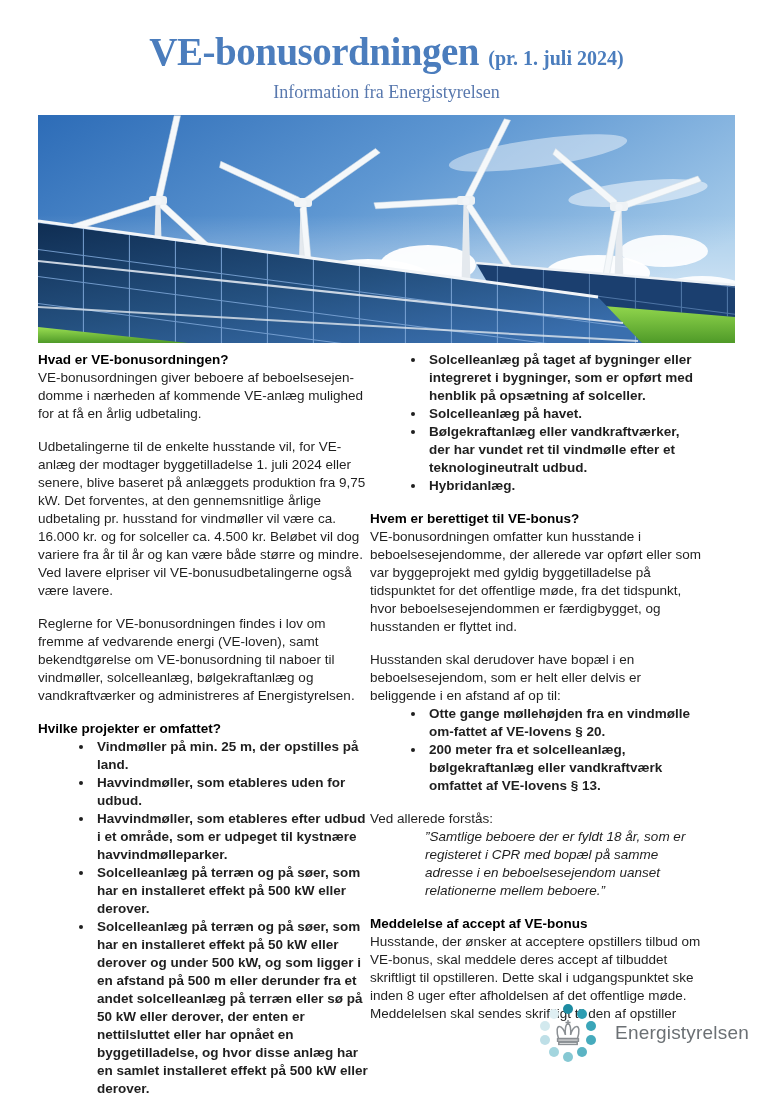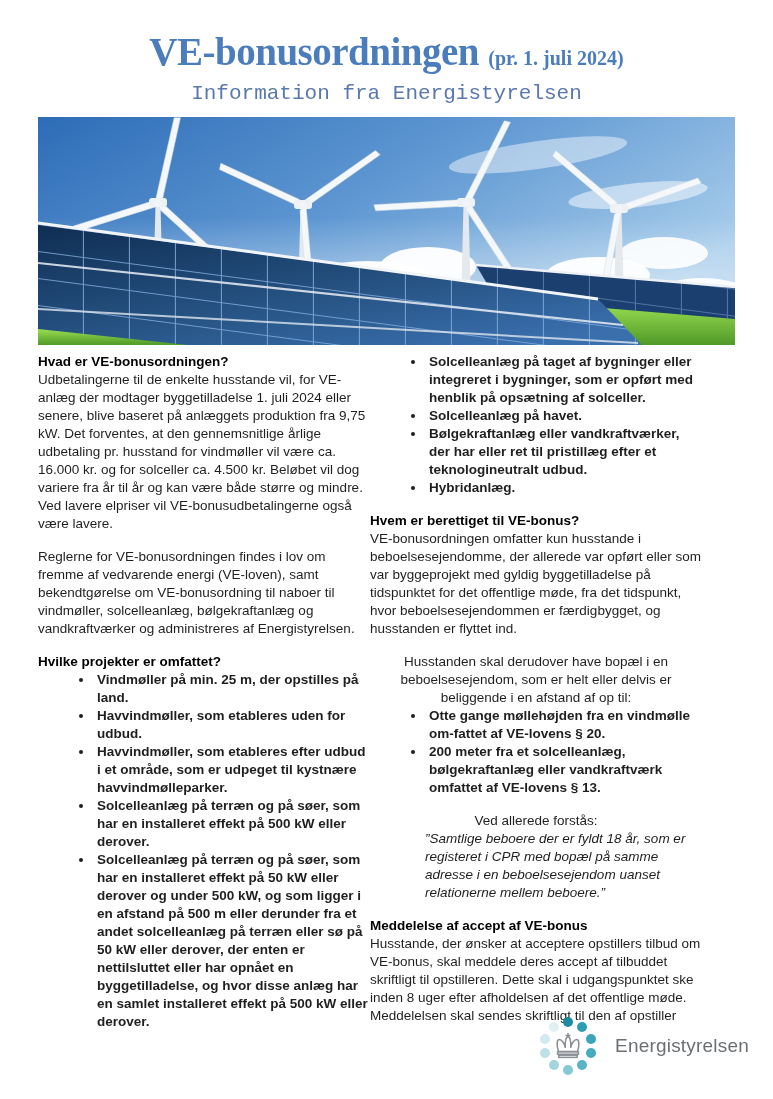--- a/index.html
+++ b/index.html
@@ -8,40 +8,40 @@
     font-family:"Liberation Sans",sans-serif;color:#1f1f1f;
   }
   .page{width:773px;height:1084px;position:relative;}
   header{padding-top:32px;text-align:center;}
   h1{
     margin:0;font-family:"Liberation Serif",serif;font-weight:700;
     color:#4b7dbd;font-size:39px;line-height:1.05;letter-spacing:-.5px;
   }
   h1 .suffix{font-size:20px;font-weight:700;letter-spacing:0;}
   .subtitle{
-    margin-top:9px;font-family:Liberation Mono, monospace;
-    color:#5878ae;font-size:21px;
+    margin-top:9px;font-family:Liberation Serif, serif;
+    color:#5878ae;font-size:18px;
   }
   .hero{
     width:697px;height:228px;margin:12px 38px 8px 38px;
     overflow:hidden;position:relative;background:#4e8ccb;
   }
   .hero svg{display:block;}
   .cols{
     display:flex;padding:0 38px;margin-top:0;
   }
   .col{width:332px;font-size:13.5px;line-height:18px;}
   .bh{font-weight:700;margin:15px 0 0 0;color:#000;}
   .bh:first-child{margin-top:0;}
   .bp{margin:0 0 15px 0;}
-  .bp.tight{margin-bottom:0;text-align:center;}
+  .bp.tight{margin-bottom:0;}
   .bl{margin:0 0 15px 0;padding-left:56px;}
   .bl li{padding-left:3px;font-weight:bold;}
   .bq{font-style:italic;margin:0 0 15px 55px;}
-  footer{position:absolute;right:24px;bottom:7px;}
+  footer{position:absolute;right:24px;bottom:20px;}
   .logo{display:flex;align-items:center;gap:16px;}
   .dots{position:relative;width:62px;height:62px;}
   .dots .dot{position:absolute;width:10px;height:10px;border-radius:50%;}
   .crown{position:absolute;left:16px;top:17px;}
   .logo-text{color:#6b7074;font-size:19px;letter-spacing:.2px;}
 </style>
 </head>
 <body>
 
 <div class="page">
@@ -152,36 +152,37 @@
         <path d="M0,192 L600,226" stroke="#dfe6ee" stroke-width="2" fill="none" opacity="0.8"></path>
       </g>
 
       <polygon points="0,212 150,228 0,228" fill="url(#grass)"></polygon>
     </svg>
   </div>
 
   <main class="cols">
     <section class="col" id="col-left">
         <div class="bh">Hvad er VE-bonusordningen?</div>
+        <p class="bp">VE-bonusordningen giver beboere af beboelsesejen-domme i nærheden af kommende VE-anlæg mulighed for at få en årlig udbetaling.</p>
         <p class="bp">Udbetalingerne til de enkelte husstande vil, for VE-anlæg der modtager byggetilladelse 1. juli 2024 eller senere, blive baseret på anlæggets produktion fra 9,75 kW. Det forventes, at den gennemsnitlige årlige udbetaling pr. husstand for vindmøller vil være ca. 16.000 kr. og for solceller ca. 4.500 kr. Beløbet vil dog variere fra år til år og kan være både større og mindre.  Ved lavere elpriser vil VE-bonusudbetalingerne også være lavere.</p>
         <p class="bp">Reglerne for VE-bonusordningen findes i lov om fremme af vedvarende energi (VE-loven), samt bekendtgørelse om VE-bonusordning til naboer til vindmøller, solcelleanlæg, bølgekraftanlæg og vandkraftværker og administreres af Energistyrelsen.</p>
         <div class="bh">Hvilke projekter er omfattet?</div>
         <ul class="bl">
           <li>Vindmøller på min. 25 m, der opstilles på land.</li>
           <li>Havvindmøller, som etableres uden for udbud.</li>
           <li>Havvindmøller, som etableres efter udbud i et område, som er udpeget til kystnære havvindmølleparker.</li>
           <li>Solcelleanlæg på terræn og på søer, som har en installeret effekt på 500 kW eller derover.</li>
           <li>Solcelleanlæg på terræn og på søer, som har en installeret effekt på 50 kW eller derover og under 500 kW, og som ligger i en afstand på 500 m eller derunder fra et andet solcelleanlæg på terræn eller sø på 50 kW eller derover, der enten er nettilsluttet eller har opnået en byggetilladelse, og hvor disse anlæg har en samlet installeret effekt på 500 kW eller derover.</li>
         </ul>
       </section>
     <section class="col" id="col-right">
         <ul class="bl">
           <li>Solcelleanlæg på taget af bygninger eller integreret i bygninger, som er opført med henblik på opsætning af solceller.</li>
           <li>Solcelleanlæg på havet.</li>
-          <li>Bølgekraftanlæg eller vandkraftværker, der har eller ret til pristillæg efter et teknologineutralt udbud.</li>
+          <li>Bølgekraftanlæg eller vandkraftværker, der har vundet ret til vindmølle efter et teknologineutralt udbud.</li>
           <li>Hybridanlæg.</li>
         </ul>
         <div class="bh">Hvem er berettiget til VE-bonus?</div>
         <p class="bp">VE-bonusordningen omfatter kun husstande i beboelsesejendomme, der allerede var opført eller som var byggeprojekt med gyldig byggetilladelse på tidspunktet for det offentlige møde, fra det tidspunkt, hvor beboelsesejendommen er færdigbygget, og husstanden er flyttet ind.</p>
         <p class="bp tight">Husstanden skal derudover have bopæl i en beboelsesejendom, som er helt eller delvis er beliggende i en afstand af op til:</p>
         <ul class="bl">
           <li>Otte gange møllehøjden fra en vindmølle om-fattet af VE-lovens § 20.</li>
           <li>200 meter fra et solcelleanlæg, bølgekraftanlæg eller vandkraftværk omfattet af VE-lovens § 13.</li>
         </ul>
         <p class="bp tight">Ved allerede forstås:</p>

